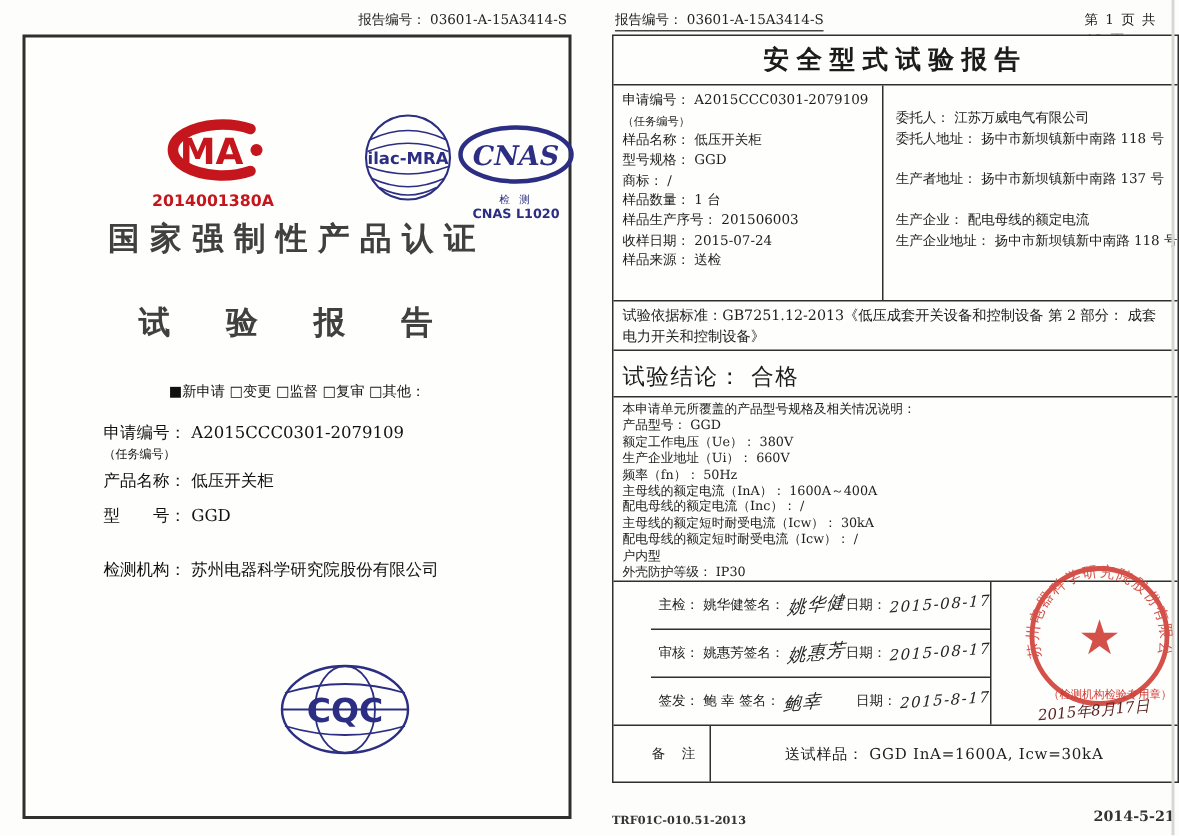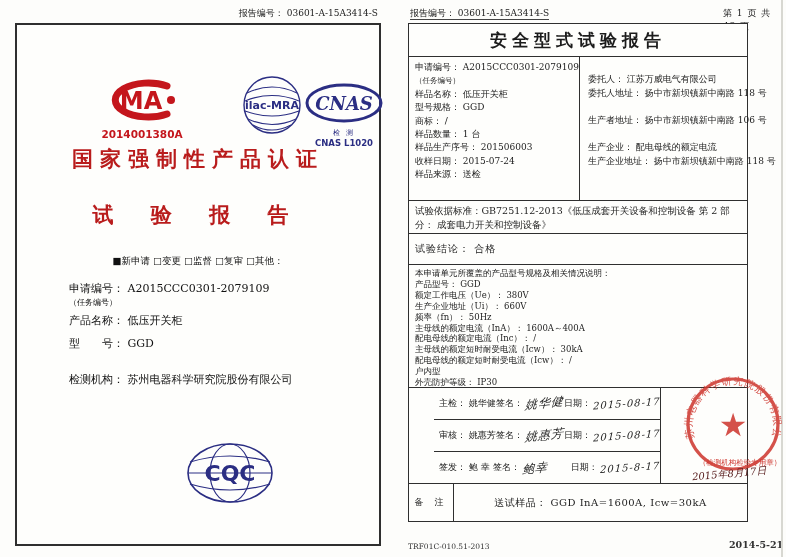--- a/index.html
+++ b/index.html
@@ -6,62 +6,62 @@
   body{background:#ffffff;font-family:"DejaVu Serif","Liberation Serif",serif;color:#1c1c1c;}
   #stage{position:relative;width:786px;height:557px;background:#fdfdfb;overflow:hidden;}
 
   
   .hdr{position:absolute;top:7px;font-size:9px;color:#222;white-space:nowrap;}
   #hdr-left{left:0;width:378px;text-align:right;}
   #hdr-right{left:410px;}
   #hdr-right .u{border-bottom:1px solid #444;padding-bottom:1px;}
   #hdr-page{position:absolute;top:7px;left:695px;font-size:9px;letter-spacing:1px;margin-left:28px;}
   .ftr{position:absolute;color:#333;white-space:nowrap;}
-  #ftr-code{left:408px;top:542px;font-size:7.5px;}
+  #ftr-code{left:408px;top:542px;font-size:7.5px;font-weight:bold;}
   #ftr-date{left:729px;top:539px;font-size:9.5px;font-weight:600;}
   .scan-edge{position:absolute;left:781px;top:0;width:2px;height:557px;background:#d8d8d2;}
 
   
   #lpage{position:absolute;left:15px;top:23px;width:362px;height:519px;border:2px solid #2f2f2f;background:#fefefc;}
   .abs{position:absolute;margin-left:32px;}
   .cma-code{display:block;text-align:center;color:#c4161c;font-size:10.5px;font-weight:700;font-family:"DejaVu Sans","Liberation Sans",sans-serif;margin-top:1px;}
   .cnas-sub{display:block;text-align:center;color:#2b2e83;font-size:7px;letter-spacing:2px;margin-top:1px;}
   .cnas-code{display:block;text-align:center;color:#2b2e83;font-size:8.5px;font-weight:700;font-family:"DejaVu Sans","Liberation Sans",sans-serif;}
-  .ltitle{position:absolute;width:100%;text-align:center;font-weight:600;font-size:21px;color:#b91c1c;}
+  .ltitle{position:absolute;width:100%;text-align:center;font-weight:600;font-size:21px;color:#404040;}
   #ltitle1{top:120px;letter-spacing:7px;}
   #ltitle2{top:176px;letter-spacing:15px;}
   #lchecks{position:absolute;top:230px;width:100%;text-align:center;font-size:9.5px;color:#111;}
   .lfield{position:absolute;left:52px;font-size:11px;color:#111;white-space:nowrap;}
   #lf-app{top:256px;} #lf-task{top:272px;font-size:8px;} #lf-prod{top:288px;}
   #lf-model{top:311px;} #lf-agency{top:347px;}
 
   
-  #rpage{position:absolute;left:408px;top:23px;width:340px;height:499px;border:1.5px solid #2f2f2f;background:#fefefc;display:flex;flex-direction:column;box-sizing:border-box;}
+  #rpage{position:absolute;left:408px;top:23px;width:378px;height:499px;border:1.5px solid #2f2f2f;background:#fefefc;display:flex;flex-direction:column;box-sizing:border-box;}
   .bt{border-top:1.5px solid #2f2f2f;}
   #rp-title{height:32px;line-height:32px;text-align:center;font-size:17px;letter-spacing:5px;font-weight:600;}
   #rp-info{height:143px;display:flex;}
   #rp-info-left{width:185px;border-right:1.5px solid #2f2f2f;box-sizing:border-box;padding:4px 0 0 6px;font-size:9px;line-height:13.4px;white-space:nowrap;}
   #rp-info-left .task{font-size:7.5px;}
   #rp-info-right{flex:1;padding:15px 0 0 8px;font-size:9px;line-height:14px;white-space:nowrap;}
   .info-group{margin-bottom:13px;}
   #rp-standard{height:33px;box-sizing:border-box;padding:3px 8px 0 6px;font-size:9.5px;line-height:14px;}
-  #rp-conclusion{height:31px;box-sizing:border-box;padding:8px 0 0 6px;font-size:10px;letter-spacing:1px;}
+  #rp-conclusion{height:31px;box-sizing:border-box;padding:8px 0 0 6px;font-size:15px;letter-spacing:1px;}
   #rp-coverage{height:123px;box-sizing:border-box;padding:3px 0 0 6px;font-size:8.5px;line-height:10.9px;white-space:nowrap;}
   #rp-sign{height:95px;display:flex;}
   #rp-sign-rows{width:227px;border-right:1.5px solid #2f2f2f;box-sizing:border-box;display:flex;flex-direction:column;margin-left:25px;}
   .sign-row{flex:1;display:flex;align-items:center;padding-left:5px;font-size:9px;white-space:nowrap;}
   .sign-row + .sign-row{border-top:1px solid #2f2f2f;}
   .sign-role{width:64px;}
   .sign-label{margin-right:2px;}
   .hand{display:inline-block;font-style:italic;transform:rotate(-6deg) skewX(-10deg);font-size:12px;color:#232323;letter-spacing:1px;}
   .hand-name{width:58px;}
   .hand-date{font-size:10px;transform:rotate(-4deg) skewX(-6deg);}
   #rp-seal-cell{flex:1;}
   #rp-remark{flex:1;display:flex;}
-  #remark-label{width:44px;border-right:1px solid #2f2f2f;display:flex;align-items:center;justify-content:center;font-size:9px;letter-spacing:4px;}
+  #remark-label{width:44px;border-right:1px solid #2f2f2f;display:flex;align-items:center;justify-content:center;font-size:9px;letter-spacing:4px;margin-left:20px;}
   #remark-content{flex:1;display:flex;align-items:center;justify-content:center;font-size:10px;letter-spacing:.5px;}
 
   
   #seal{position:absolute;left:678px;top:372px;width:125px;height:112px;z-index:5;pointer-events:none;}
   #seal svg{opacity:.88;}
   #seal-note{position:absolute;left:2px;top:86px;width:120px;text-align:center;color:#cf3a32;font-size:7.5px;white-space:nowrap;}
   #seal-date{position:absolute;left:14px;top:95px;color:#5a2020;font-size:10px;font-style:italic;transform:rotate(-5deg);white-space:nowrap;}
 </style>
 </head>
 <body>
@@ -136,21 +136,21 @@
         <div>样品生产序号： 201506003</div>
         <div>收样日期： 2015-07-24</div>
         <div>样品来源： 送检</div>
       </div>
       <div id="rp-info-right">
         <div class="info-group">
           <div>委托人： 江苏万威电气有限公司</div>
           <div>委托人地址： 扬中市新坝镇新中南路 118 号</div>
         </div>
         <div class="info-group">
-          <div>生产者地址： 扬中市新坝镇新中南路 106 号</div>
+          <div>生产者地址： 扬中市新坝镇新中南路 137 号</div>
         </div>
         <div class="info-group">
           <div>生产企业： 配电母线的额定电流</div>
           <div>生产企业地址： 扬中市新坝镇新中南路 118 号</div>
         </div>
       </div>
     </div>
 
     <div id="rp-standard" class="bt">试验依据标准：GB7251.12-2013《低压成套开关设备和控制设备 第 2 部分： 成套电力开关和控制设备》</div>
 

